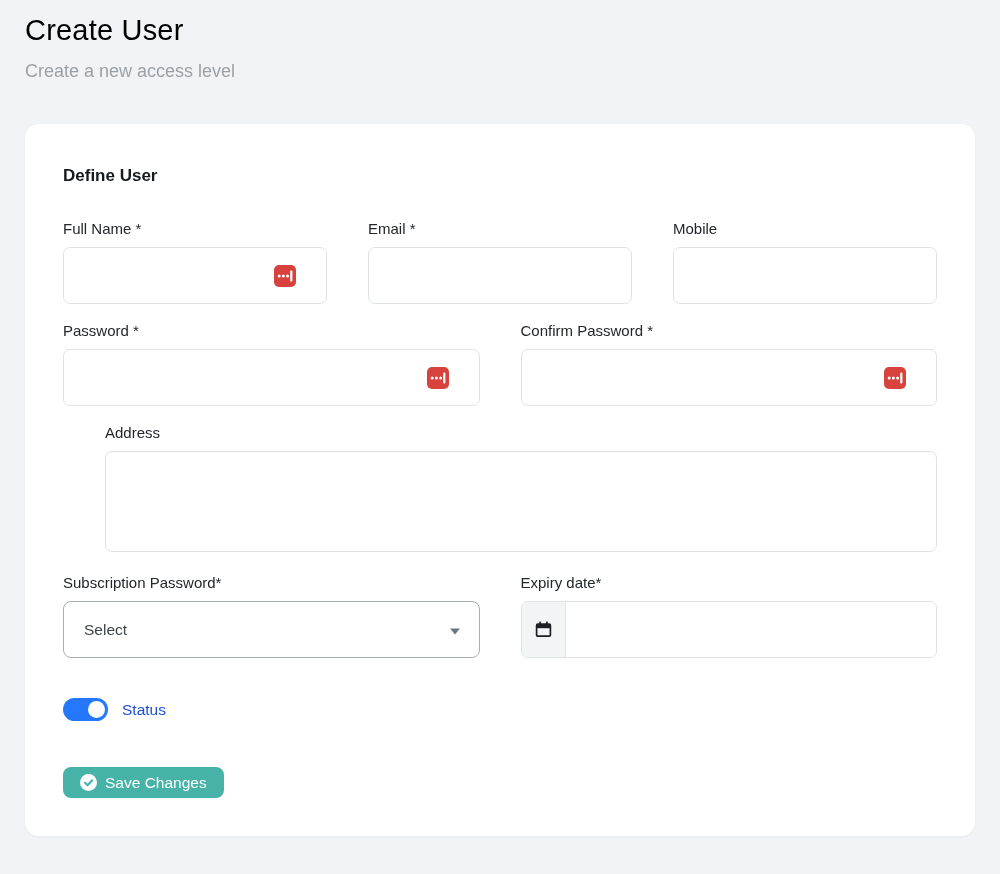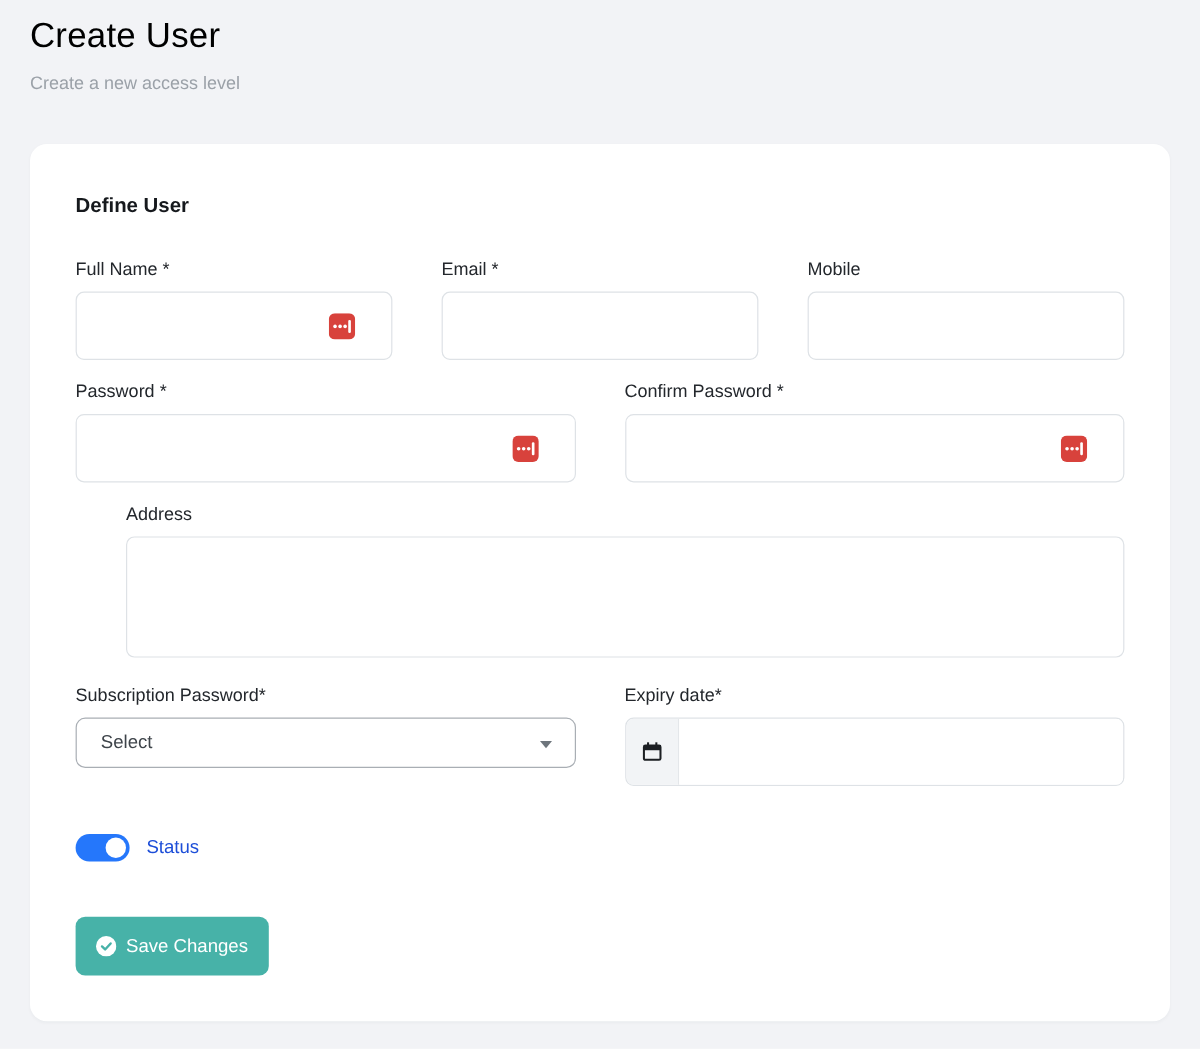--- a/index.html
+++ b/index.html
@@ -12,21 +12,21 @@
   }
   .page-header { padding: 14px 25px 0 25px; }
   .page-title {
     font-size: 29px;
     font-weight: 400;
     color: #000000;
     letter-spacing: 0.2px;
   }
   .page-subtitle {
     margin-top: 14px;
-    font-size: 15px;
+    font-size: 18px;
     color: #9ba1a8;
   }
   .card {
     margin: 42px 25px 22px 25px;
     background: #ffffff;
     border-radius: 14px;
     box-shadow: 0 1px 3px rgba(30,40,60,0.04);
     padding: 42px 38px 38px 38px;
     min-height: 700px;
   }
@@ -69,21 +69,21 @@
     top: 50%;
     transform: translateY(-50%);
     width: 22px;
     height: 22px;
     display: inline-flex;
     cursor: pointer;
   }
   
   .select-box {
     position: relative;
-    height: 42px;
+    height: 57px;
     border: 1px solid #a9aeb4;
     border-radius: 8px;
     background: #fff;
     display: flex;
     align-items: center;
     padding: 0 20px;
     font-size: 15.5px;
     color: #3e444a;
     cursor: pointer;
   }
@@ -150,21 +150,21 @@
     border-radius: 50%;
     background: #ffffff;
   }
   .status-label { margin-left: 14px; font-size: 15.5px; color: #1d4ed8; }
   
   .save-btn {
     margin-top: 46px;
     display: inline-flex;
     align-items: center;
     gap: 8px;
-    height: 49px;
+    height: 31px;
     padding: 0 17px;
     background: #47b2a8;
     border: none;
     border-radius: 8px;
     color: #ffffff;
     font-family: "Liberation Sans", sans-serif;
     font-size: 15.5px;
     cursor: pointer;
   }
 </style>

